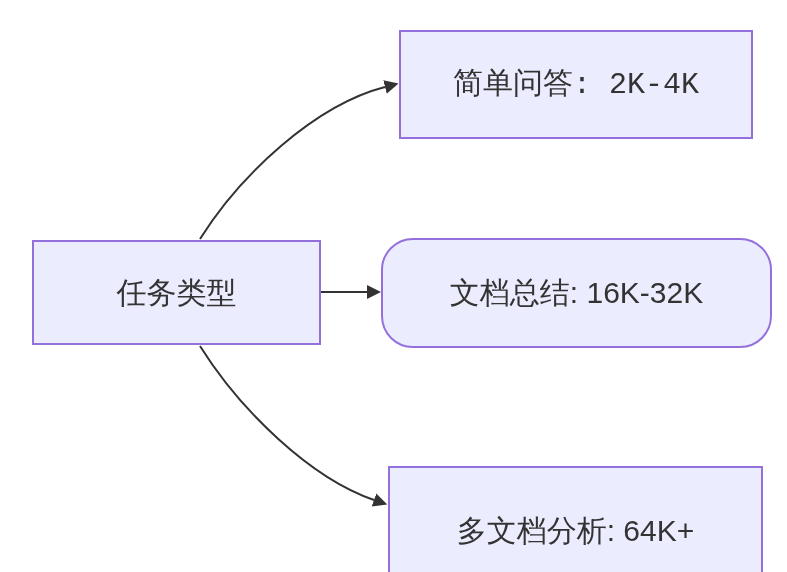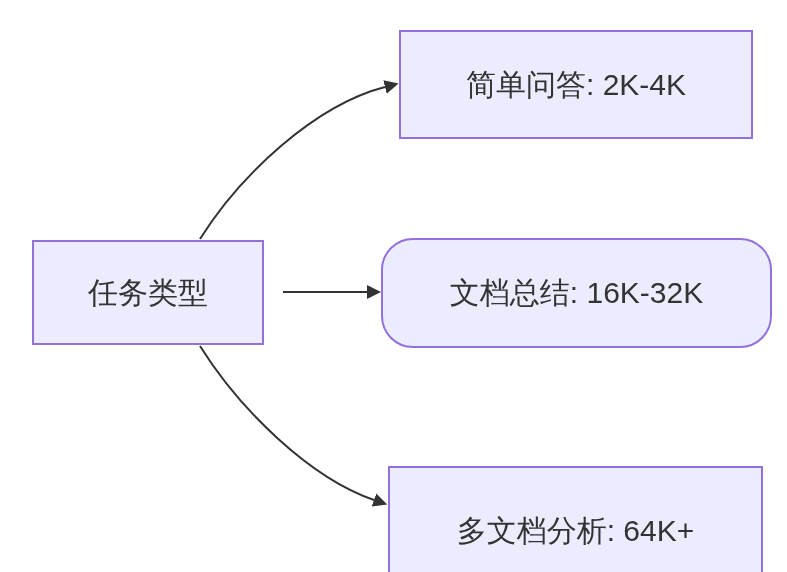--- a/index.html
+++ b/index.html
@@ -30,22 +30,22 @@
     border: 2px solid #9370DB;
     color: #333333;
     display: flex;
     align-items: center;
     justify-content: center;
     font-size: 30px;
     line-height: 1.2;
     white-space: nowrap;
     text-align: center;
   }
-  .node-task   { left: 32px;  top: 240px; width: 232px; height: 105px; }
-  .node-simple { left: 399px; top: 30px;  width: 354px; height: 109px; }
+  .node-task   { left: 32px;  top: 240px; width: 289px; height: 105px; }
+  .node-simple { left: 399px; top: 30px;  width: 354px; height: 109px; font-family: Liberation Mono, monospace; }
   .node-doc    { left: 381px; top: 238px; width: 391px; height: 110px; border-radius: 32px; }
   .node-multi  { left: 388px; top: 446px; width: 375px; height: 130px; margin-top: 20px; }
   .edge-path {
     fill: none;
     stroke: #333333;
     stroke-width: 2px;
   }
 </style>
 </head>
 <body>

